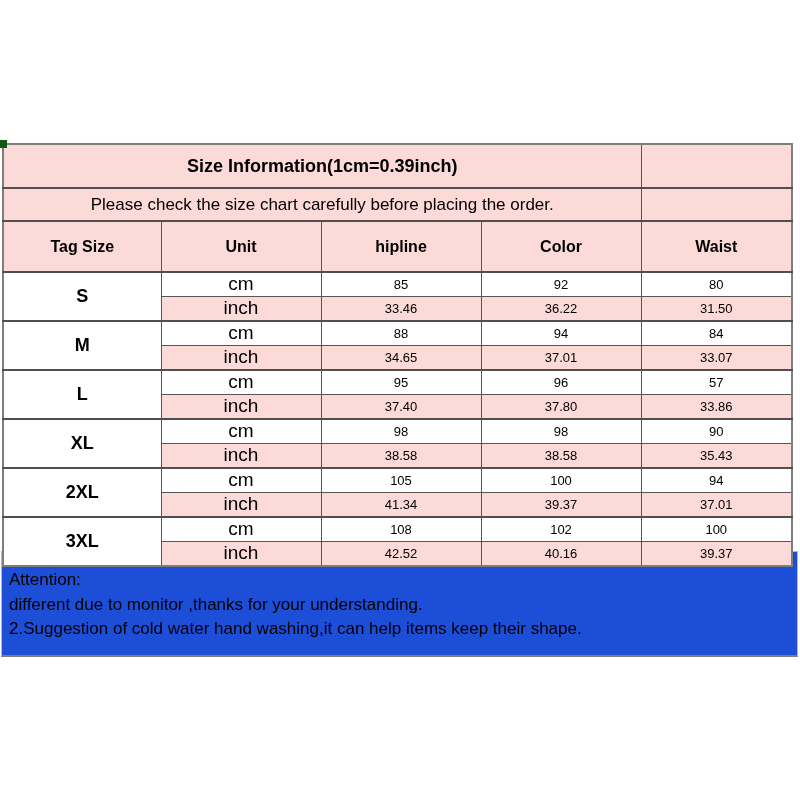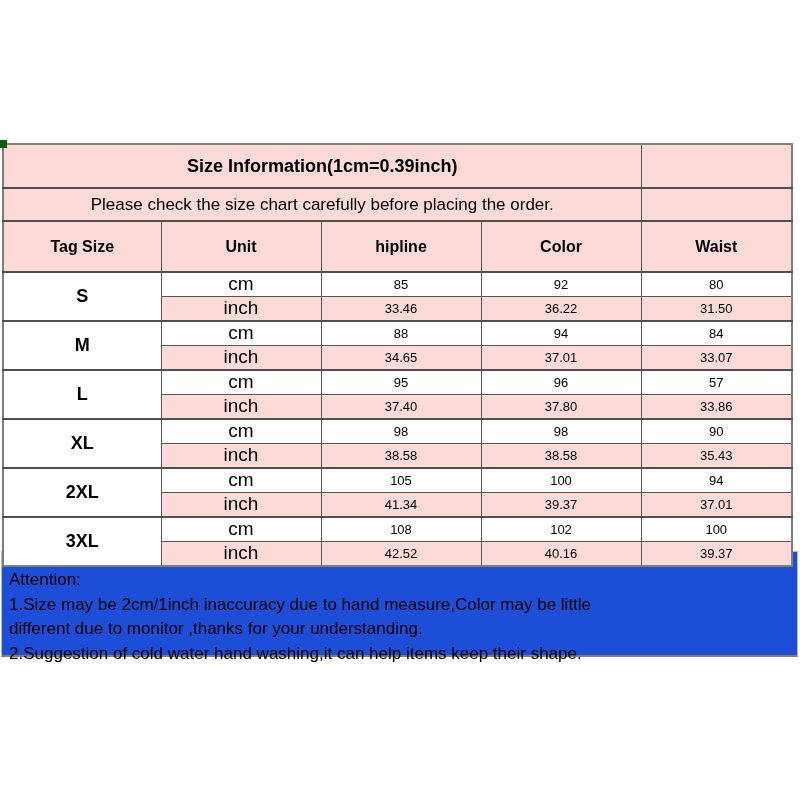--- a/index.html
+++ b/index.html
@@ -195,18 +195,17 @@
         <td class="pink unit-cell">inch</td>
         <td class="pink val">42.52</td>
         <td class="pink val">40.16</td>
         <td class="pink val">39.37</td>
       </tr>
     </tbody>
   </table>
 
   <div class="attention">
     <div>Attention:</div>
-    <div>1.Size may be 2cm/1inch inaccuracy due to hand measure,Color may be little</div>
     <div>different due to monitor ,thanks for your understanding.</div>
     <div>2.Suggestion of cold water hand washing,it can help items keep their shape.</div>
   </div>
 
 </div>
 
 </body></html>

